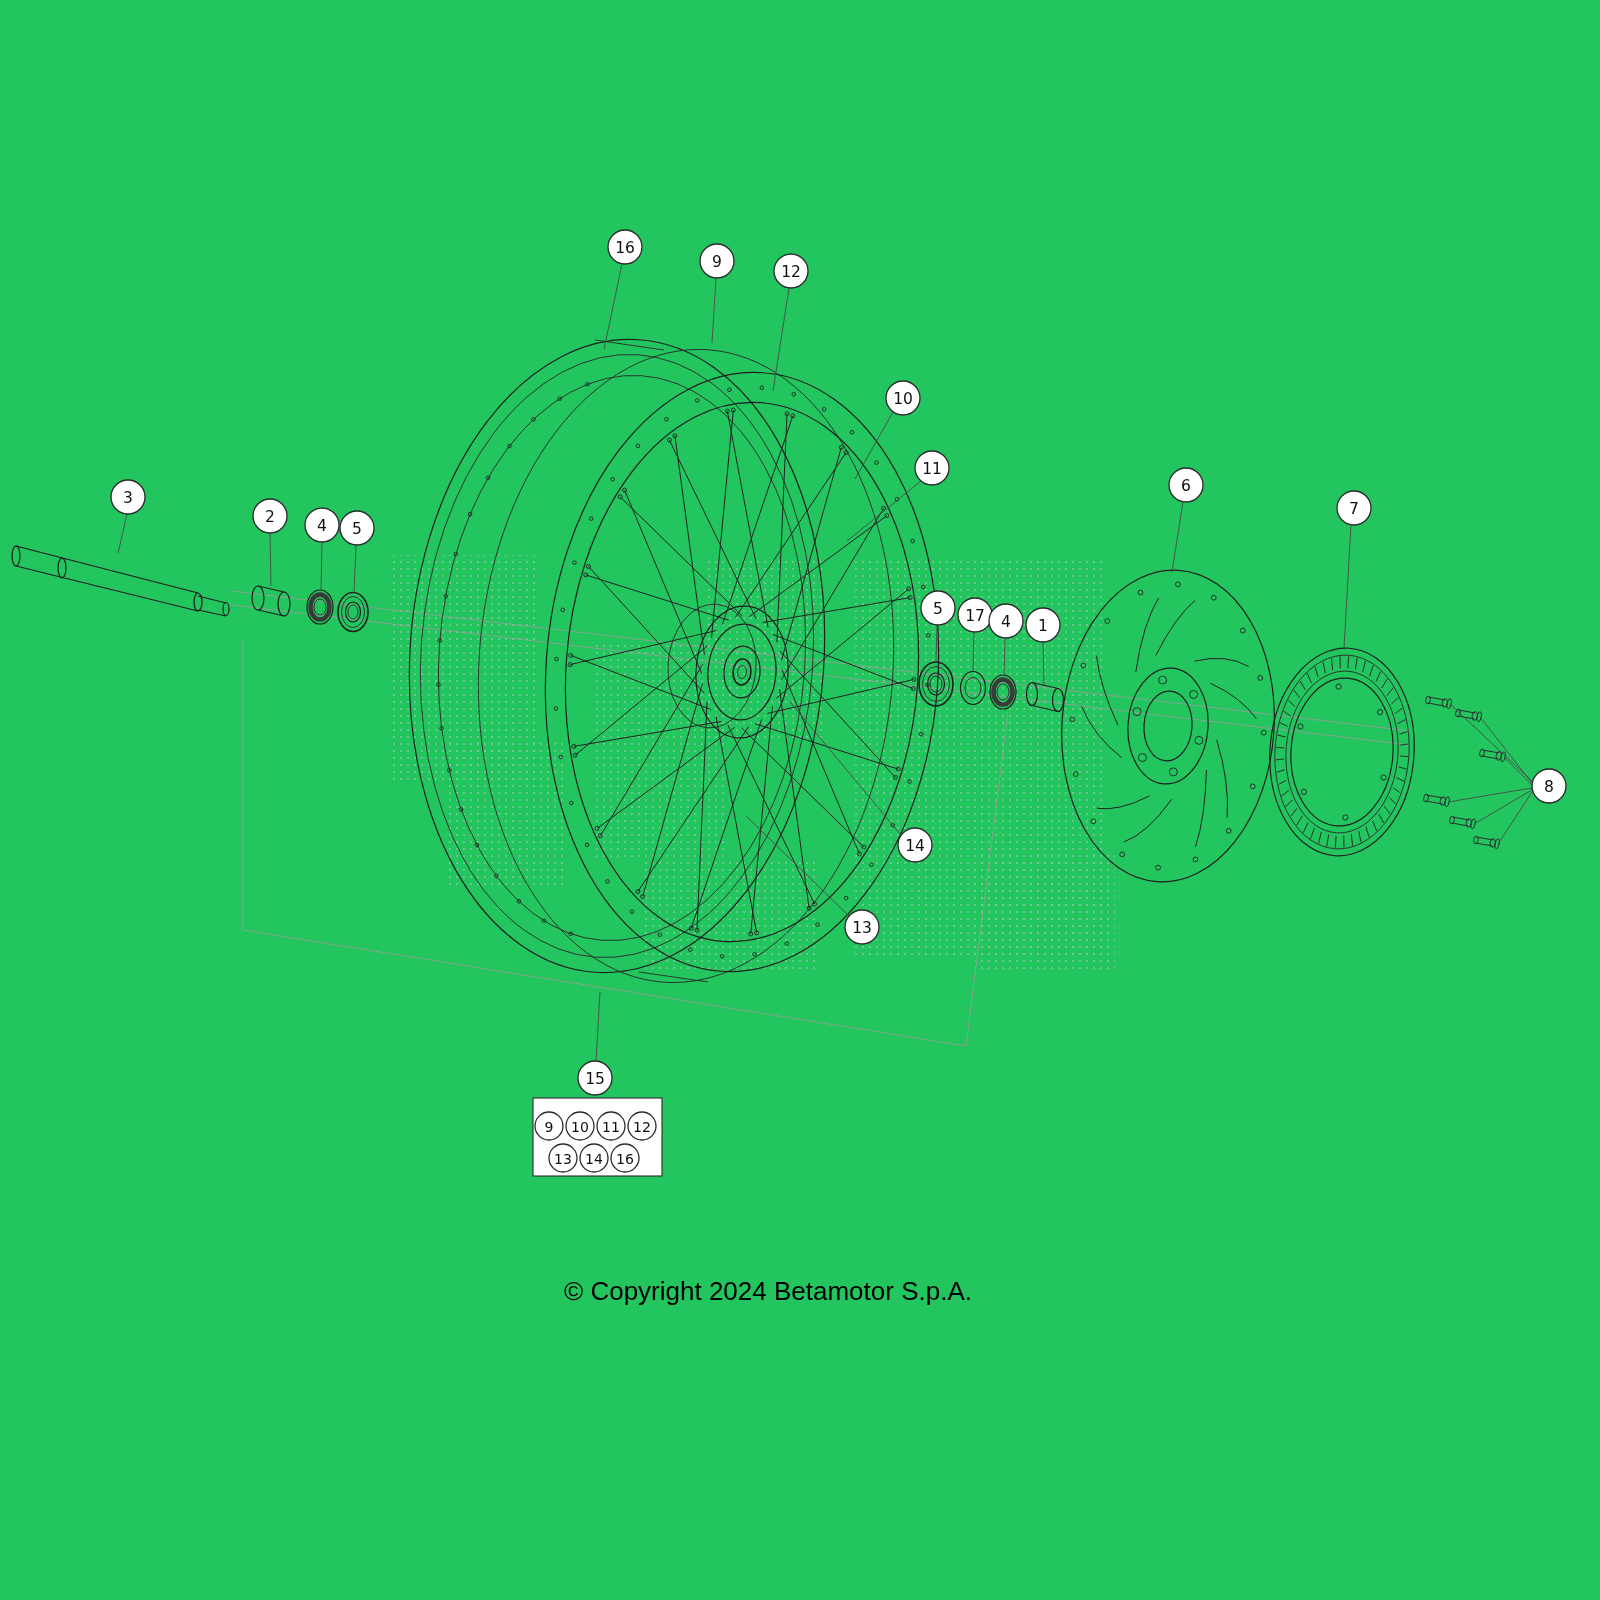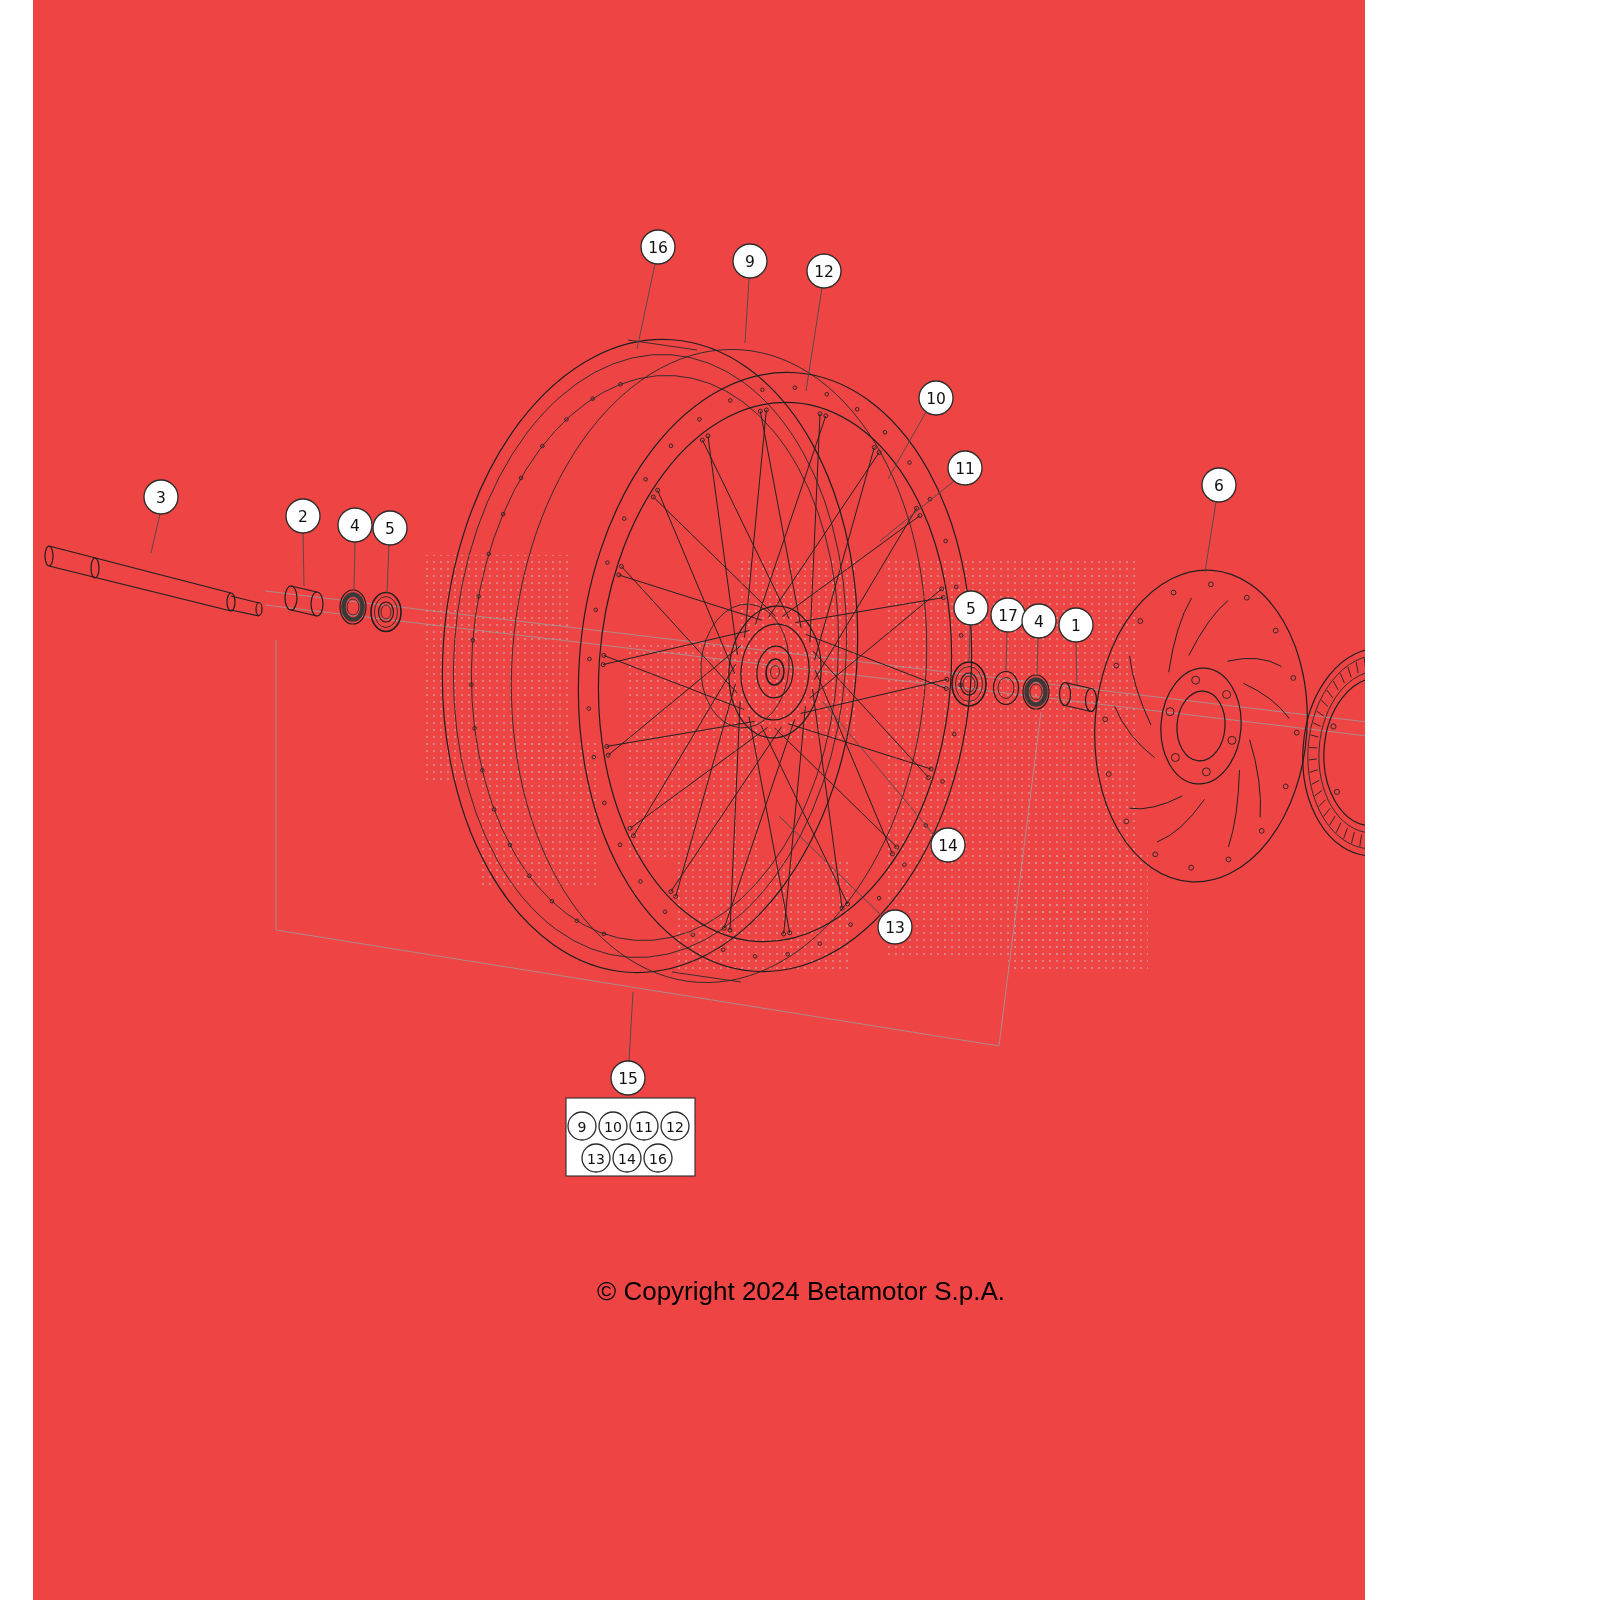--- a/index.html
+++ b/index.html
@@ -1,16 +1,16 @@
 <!DOCTYPE html>
 <html><head>
 <meta charset="utf-8">
 <style>
   html,body{margin:0;padding:0;background:#fff;}
-  .page{width:1332px;height:1600px;position:relative;background:#ef4444;overflow:hidden;margin-left:33px;}
+  .page{width:1600px;height:1600px;position:relative;background:#22c55e;overflow:hidden;}
   svg{display:block;}
   .s{fill:none;stroke:#1f1f1f;stroke-width:1.2;}
   .s2{fill:none;stroke:#1f1f1f;stroke-width:1.6;}
   .s-thin{fill:none;stroke:#2a2a2a;stroke-width:0.9;}
   .band{fill:none;stroke:#3a3a3a;stroke-width:4.5;}
   .guide{fill:none;stroke:#9d9d9d;stroke-width:0.8;}
   .leader{fill:none;stroke:#4a4a4a;stroke-width:0.9;}
   .callout-circle{fill:#ffffff;stroke:#2a2a2a;stroke-width:1.3;}
   .callout-text{font:15.5px "DejaVu Sans","Liberation Sans",sans-serif;fill:#111;text-anchor:middle;dominant-baseline:central;}
   .legend-text{font:14px "DejaVu Sans","Liberation Sans",sans-serif;fill:#111;text-anchor:middle;dominant-baseline:central;}

